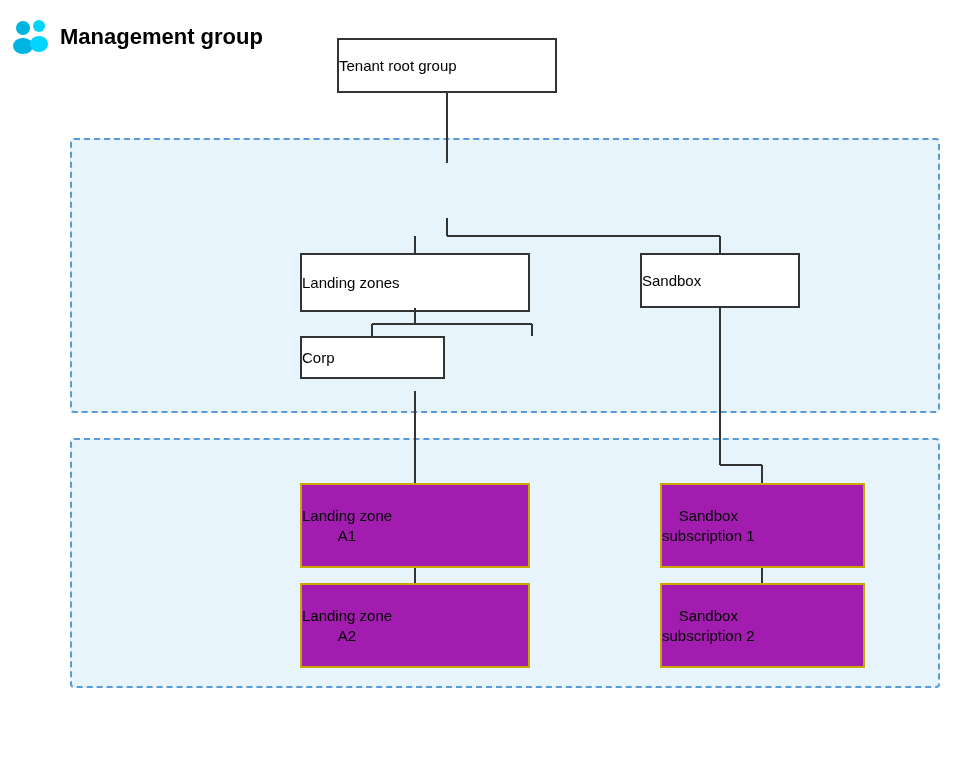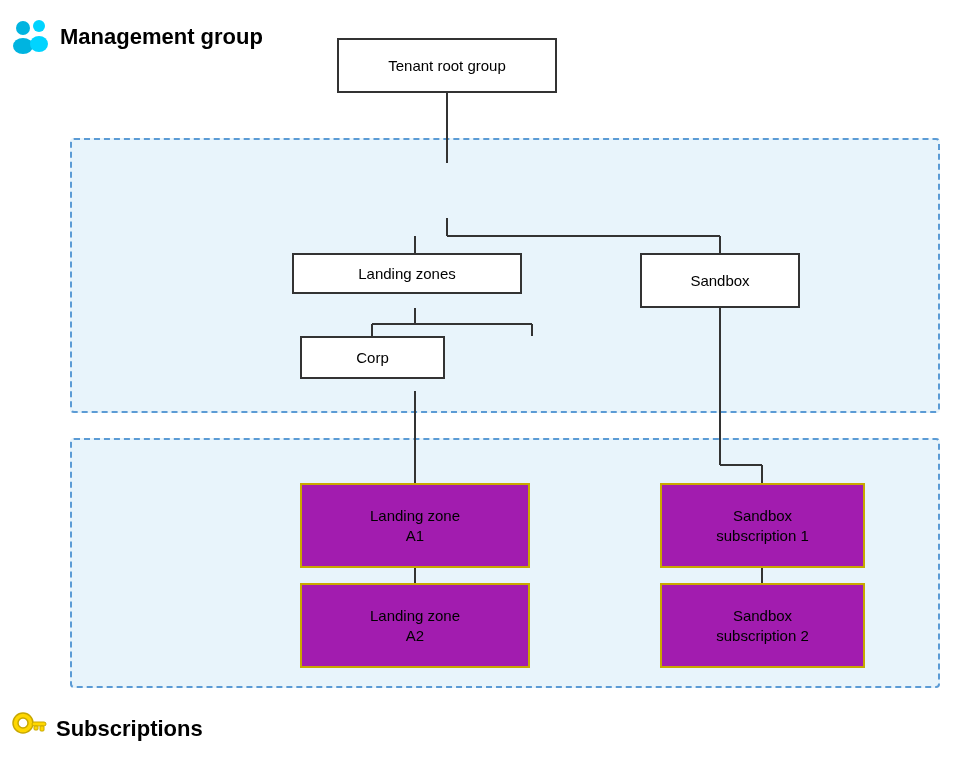--- a/index.html
+++ b/index.html
@@ -77,21 +77,20 @@
       border-radius: 4px;
     }
 
     
     .node {
       position: absolute;
       background: #fff;
       border: 2px solid #333;
       display: flex;
       align-items: center;
-      justify-content: center;
       text-align: center;
       font-size: 15px;
       color: #000;
       line-height: 1.3;
     }
 
     .node-subscription {
       background: #a21caf;
       border: 2px solid #C8A800;
     }
@@ -121,38 +120,27 @@
       <circle cx="29" cy="8" r="6" fill="#00D4FF"></circle>
       <ellipse cx="29" cy="26" rx="9" ry="8" fill="#00D4FF"></ellipse>
     </svg>
     <span class="header-label">Management group</span>
   </div>
 
   <div class="mgmt-box"></div>
 
   <div class="subs-box"></div>
 
-  <div class="header-subs">
-
-    <svg class="icon-key" viewBox="0 0 38 38" xmlns="http://www.w3.org/2000/svg">
-      <circle cx="13" cy="13" r="10" fill="#FFD700" stroke="#C8A800" stroke-width="1.5"></circle>
-      <circle cx="13" cy="13" r="5" fill="#fff" stroke="#C8A800" stroke-width="1.5"></circle>
-      <rect x="22" y="12" width="14" height="4" rx="2" fill="#FFD700" stroke="#C8A800" stroke-width="1"></rect>
-      <rect x="30" y="16" width="4" height="5" rx="1" fill="#FFD700" stroke="#C8A800" stroke-width="1"></rect>
-      <rect x="24" y="16" width="4" height="4" rx="1" fill="#FFD700" stroke="#C8A800" stroke-width="1"></rect>
-    </svg>
-    <span class="header-label">Subscriptions</span>
-  </div>
 
   <div class="node" style="left:337px; top:30px; width:220px; height:55px; font-size:15px;">
     <span>Tenant root group</span>
   </div>
 
 
-  <div class="node" style="left:292px; top:245px; width:230px; height:41px;">
+  <div class="node" style="left:300px; top:245px; width:230px; height:59px;">
     <span>Landing zones</span>
   </div>
 
   <div class="node" style="left:640px; top:245px; width:160px; height:55px;">
     <span>Sandbox</span>
   </div>
 
   <div class="node" style="left:300px; top:328px; width:145px; height:43px;">
     <span>Corp</span>
   </div>

